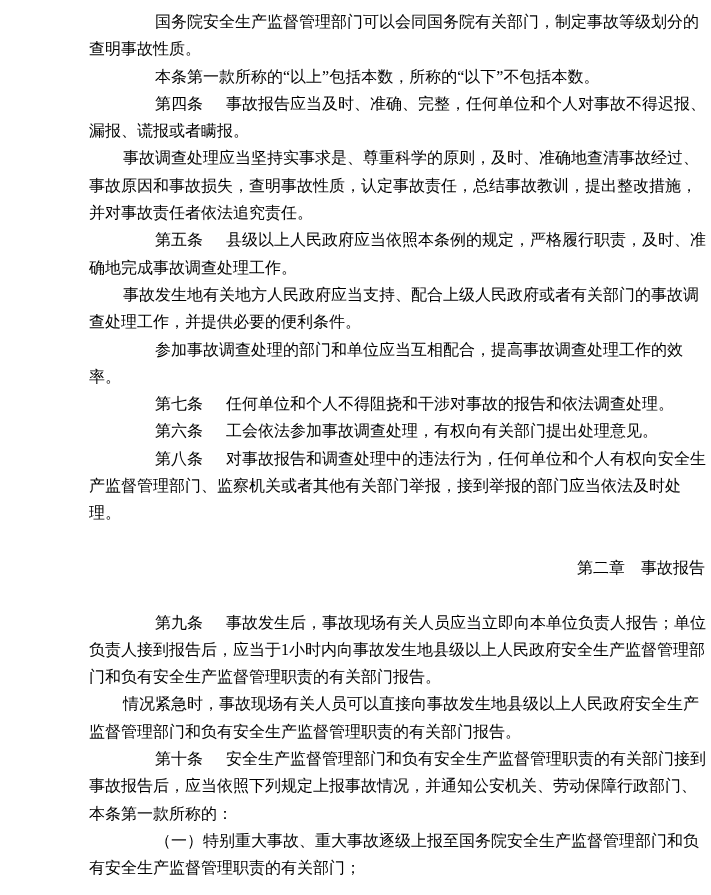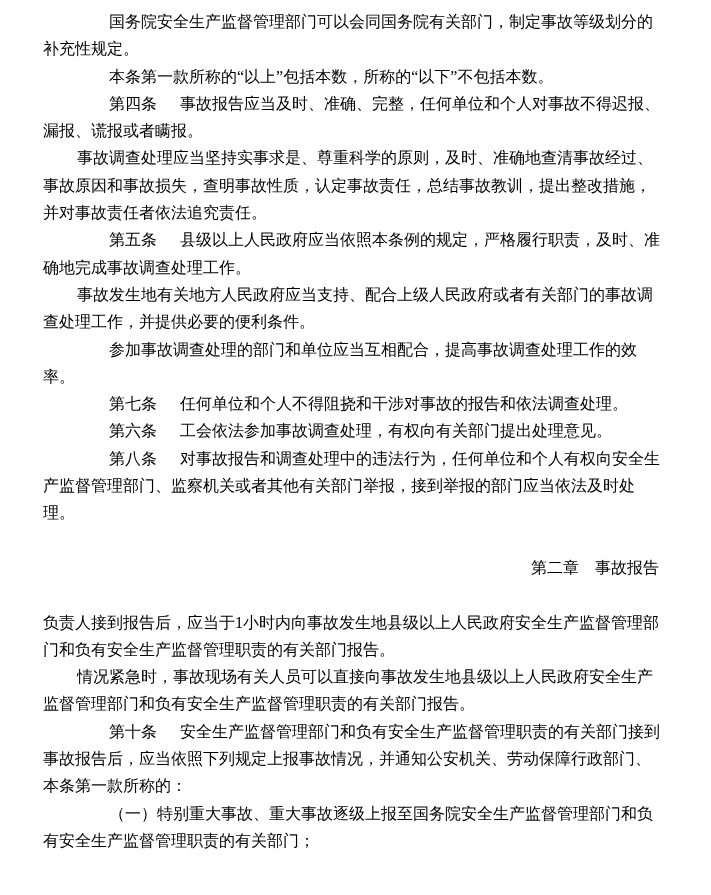--- a/index.html
+++ b/index.html
@@ -16,20 +16,21 @@
   .doc {
     padding: 8px 0 0 43px;
     width: 668px;
   }
   .line {
     height: 27.3px;
     line-height: 27.3px;
     font-size: 16px;
     white-space: nowrap;
     letter-spacing: 0px;
+    margin-left: 46px;
   }
   .indent-none  { padding-left: 0; }
   .indent-small { padding-left: 34px; }
   .indent-large { padding-left: 66px; }
   .chapter {
     text-align: right;
     padding-left: 0;
     width: 616px;
     white-space: nowrap;
   }
@@ -38,21 +39,21 @@
     font-weight: 400;
     margin-right: 23px;
   }
 </style>
 </head>
 <body style="background: rgb(255, 255, 255); color: rgb(0, 0, 0);">
 
 <div class="doc">
   <div class="line indent-large"><span class="line-text">国务院安全生产监督管理部门可以会同国务院有关部门，制定事故等级划分的</span></div>
 
-  <div class="line indent-none"><span class="line-text">补充性规定。</span></div>
+  <div class="line indent-none"><span class="line-text">查明事故性质。</span></div>
 
   <div class="line indent-large"><span class="line-text">本条第一款所称的“以上”包括本数，所称的“以下”不包括本数。</span></div>
 
   <div class="line indent-large"><span class="article-label">第四条</span><span class="line-text">事故报告应当及时、准确、完整，任何单位和个人对事故不得迟报、</span></div>
 
   <div class="line indent-none"><span class="line-text">漏报、谎报或者瞒报。</span></div>
 
   <div class="line indent-small"><span class="line-text">事故调查处理应当坚持实事求是、尊重科学的原则，及时、准确地查清事故经过、</span></div>
 
   <div class="line indent-none"><span class="line-text">事故原因和事故损失，查明事故性质，认定事故责任，总结事故教训，提出整改措施，</span></div>
@@ -80,20 +81,21 @@
   <div class="line indent-none"><span class="line-text">产监督管理部门、监察机关或者其他有关部门举报，接到举报的部门应当依法及时处</span></div>
 
   <div class="line indent-none"><span class="line-text">理。</span></div>
 
   <div class="line indent-none blank"><span class="line-text"></span></div>
 
   <div class="line indent-none chapter"><span class="line-text">第二章　事故报告</span></div>
 
   <div class="line indent-none blank"><span class="line-text"></span></div>
 
+  <div class="line indent-large"><span class="article-label">第九条</span><span class="line-text">事故发生后，事故现场有关人员应当立即向本单位负责人报告；单位</span></div>
 
   <div class="line indent-none"><span class="line-text">负责人接到报告后，应当于1小时内向事故发生地县级以上人民政府安全生产监督管理部</span></div>
 
   <div class="line indent-none"><span class="line-text">门和负有安全生产监督管理职责的有关部门报告。</span></div>
 
   <div class="line indent-small"><span class="line-text">情况紧急时，事故现场有关人员可以直接向事故发生地县级以上人民政府安全生产</span></div>
 
   <div class="line indent-none"><span class="line-text">监督管理部门和负有安全生产监督管理职责的有关部门报告。</span></div>
 
   <div class="line indent-large"><span class="article-label">第十条</span><span class="line-text">安全生产监督管理部门和负有安全生产监督管理职责的有关部门接到</span></div>

